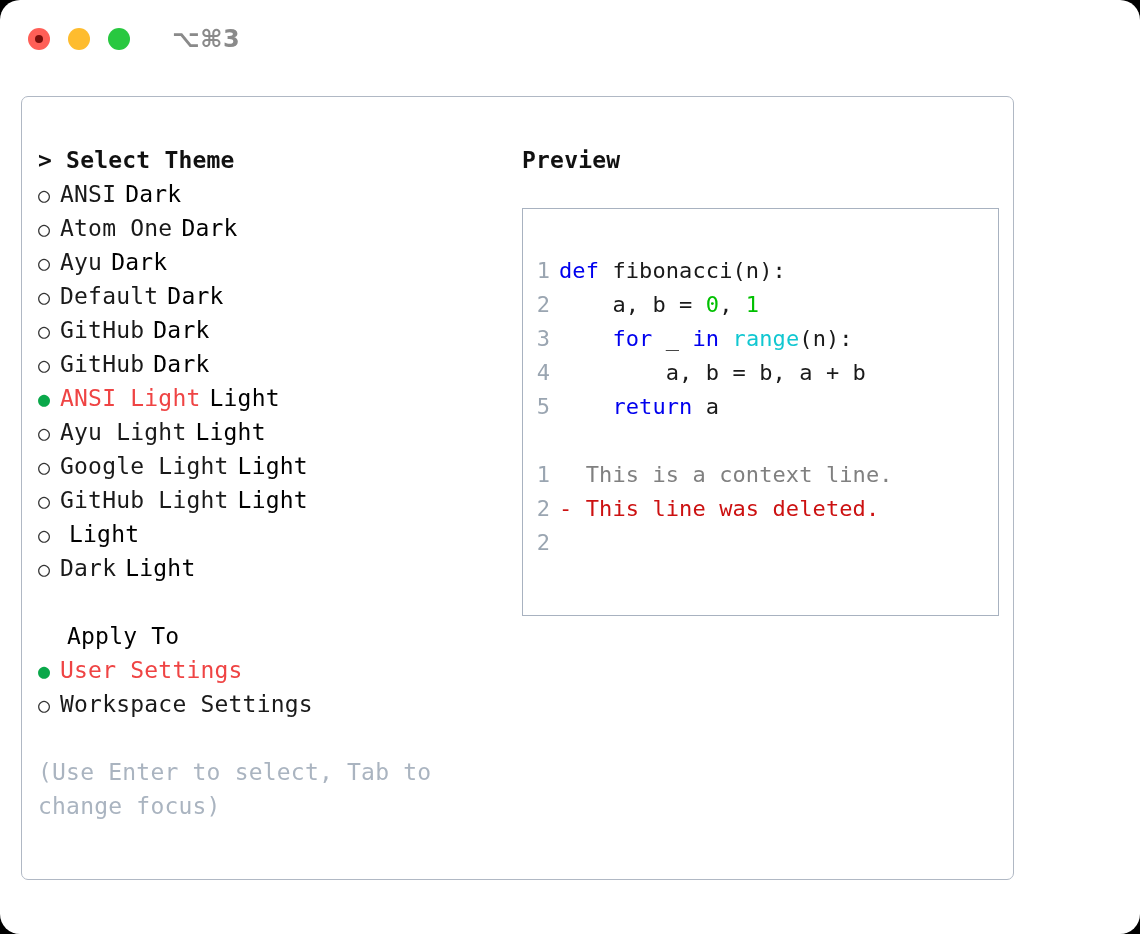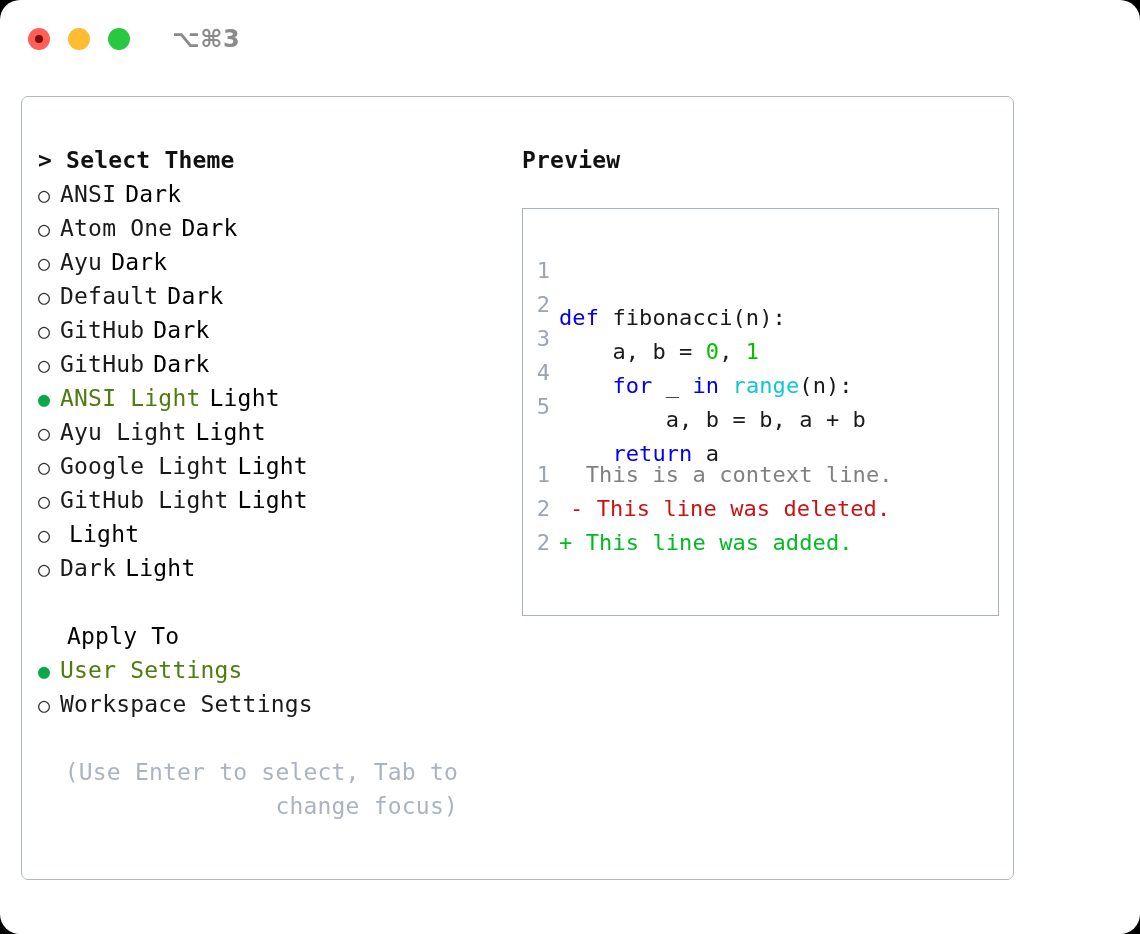--- a/index.html
+++ b/index.html
@@ -103,21 +103,21 @@
   .radio {
     width: 22px;
     flex: 0 0 22px;
     font-size: 20px;
     color: #333333;
     line-height: 34px;
     display: inline-block;
   }
   .radio.on { color: #0aa84a; }
   .opt-label { color: #1a1a1a; }
-  .opt-row.selected .opt-label { color: #4d7c0f; }
+  .opt-row.selected .opt-label { color: #ef4444; }
   .opt-tag {
     color: #000000;
     margin-left: 9px;
   }
 
   .section-gap { height: 34px; }
 
   .sub-heading {
     font-size: 23px;
     color: #000000;
@@ -127,21 +127,20 @@
     white-space: pre;
   }
 
   #hint {
     margin-top: 34px;
     font-size: 23px;
     color: #aab4c0;
     line-height: 34px;
     letter-spacing: 0.2px;
     width: 420px;
-    text-align: right;
   }
 
   
   #right-pane {
     flex: 1 1 auto;
     padding-left: 19px;
   }
 
   #preview-box {
     margin-top: 31px;
@@ -160,29 +159,29 @@
     white-space: pre;
     letter-spacing: 0.1px;
   }
   .ln {
     width: 36px;
     flex: 0 0 36px;
     text-align: right;
     color: #9aa5b1;
     padding-right: 9px;
   }
-  .code-text { color: #1a1a1a; margin-top: 47px; }
+  .code-text { color: #1a1a1a; }
 
   .tok-kw    { color: #0000ee; }
   .tok-fn    { color: #11c7d1; }
   .tok-num   { color: #00c000; }
   .tok-plain { color: #1a1a1a; }
 
   .diff-ctx { color: #808080; }
-  .diff-del { color: #cc1111; margin-left: 11px; }
+  .diff-del { color: #cc1111; }
   .diff-add { color: #00bb22; }
 
   .blank-line { height: 34px; }
 </style>
 </head>
 <body>
 
 <div id="window">
 
   <div id="titlebar">
@@ -239,20 +238,20 @@
               <div class="code-line"><span class="ln">1</span><span class="code-text"><span class="tok-kw">def</span><span class="tok-plain"> fibonacci(n):</span></span></div>
               <div class="code-line"><span class="ln">2</span><span class="code-text"><span class="tok-plain">    a, b = </span><span class="tok-num">0</span><span class="tok-plain">, </span><span class="tok-num">1</span></span></div>
               <div class="code-line"><span class="ln">3</span><span class="code-text"><span class="tok-plain">    </span><span class="tok-kw">for</span><span class="tok-plain"> _ </span><span class="tok-kw">in</span><span class="tok-plain"> </span><span class="tok-fn">range</span><span class="tok-plain">(n):</span></span></div>
               <div class="code-line"><span class="ln">4</span><span class="code-text"><span class="tok-plain">        a, b = b, a + b</span></span></div>
               <div class="code-line"><span class="ln">5</span><span class="code-text"><span class="tok-plain">    </span><span class="tok-kw">return</span><span class="tok-plain"> a</span></span></div>
             </div>
           <div class="blank-line"></div>
           <div id="diff-block">
               <div class="code-line"><span class="ln">1</span><span class="diff-ctx">  This is a context line.</span></div>
               <div class="code-line"><span class="ln">2</span><span class="diff-del">- This line was deleted.</span></div>
-              <div class="code-line"><span class="ln">2</span><span class="diff-add">+ This line was added.</span></div>
+              <div class="code-line"><span class="ln">2</span></div>
             </div>
         </div>
       </div>
 
     </div>
   </div>
 </div>
 
 </body></html>

